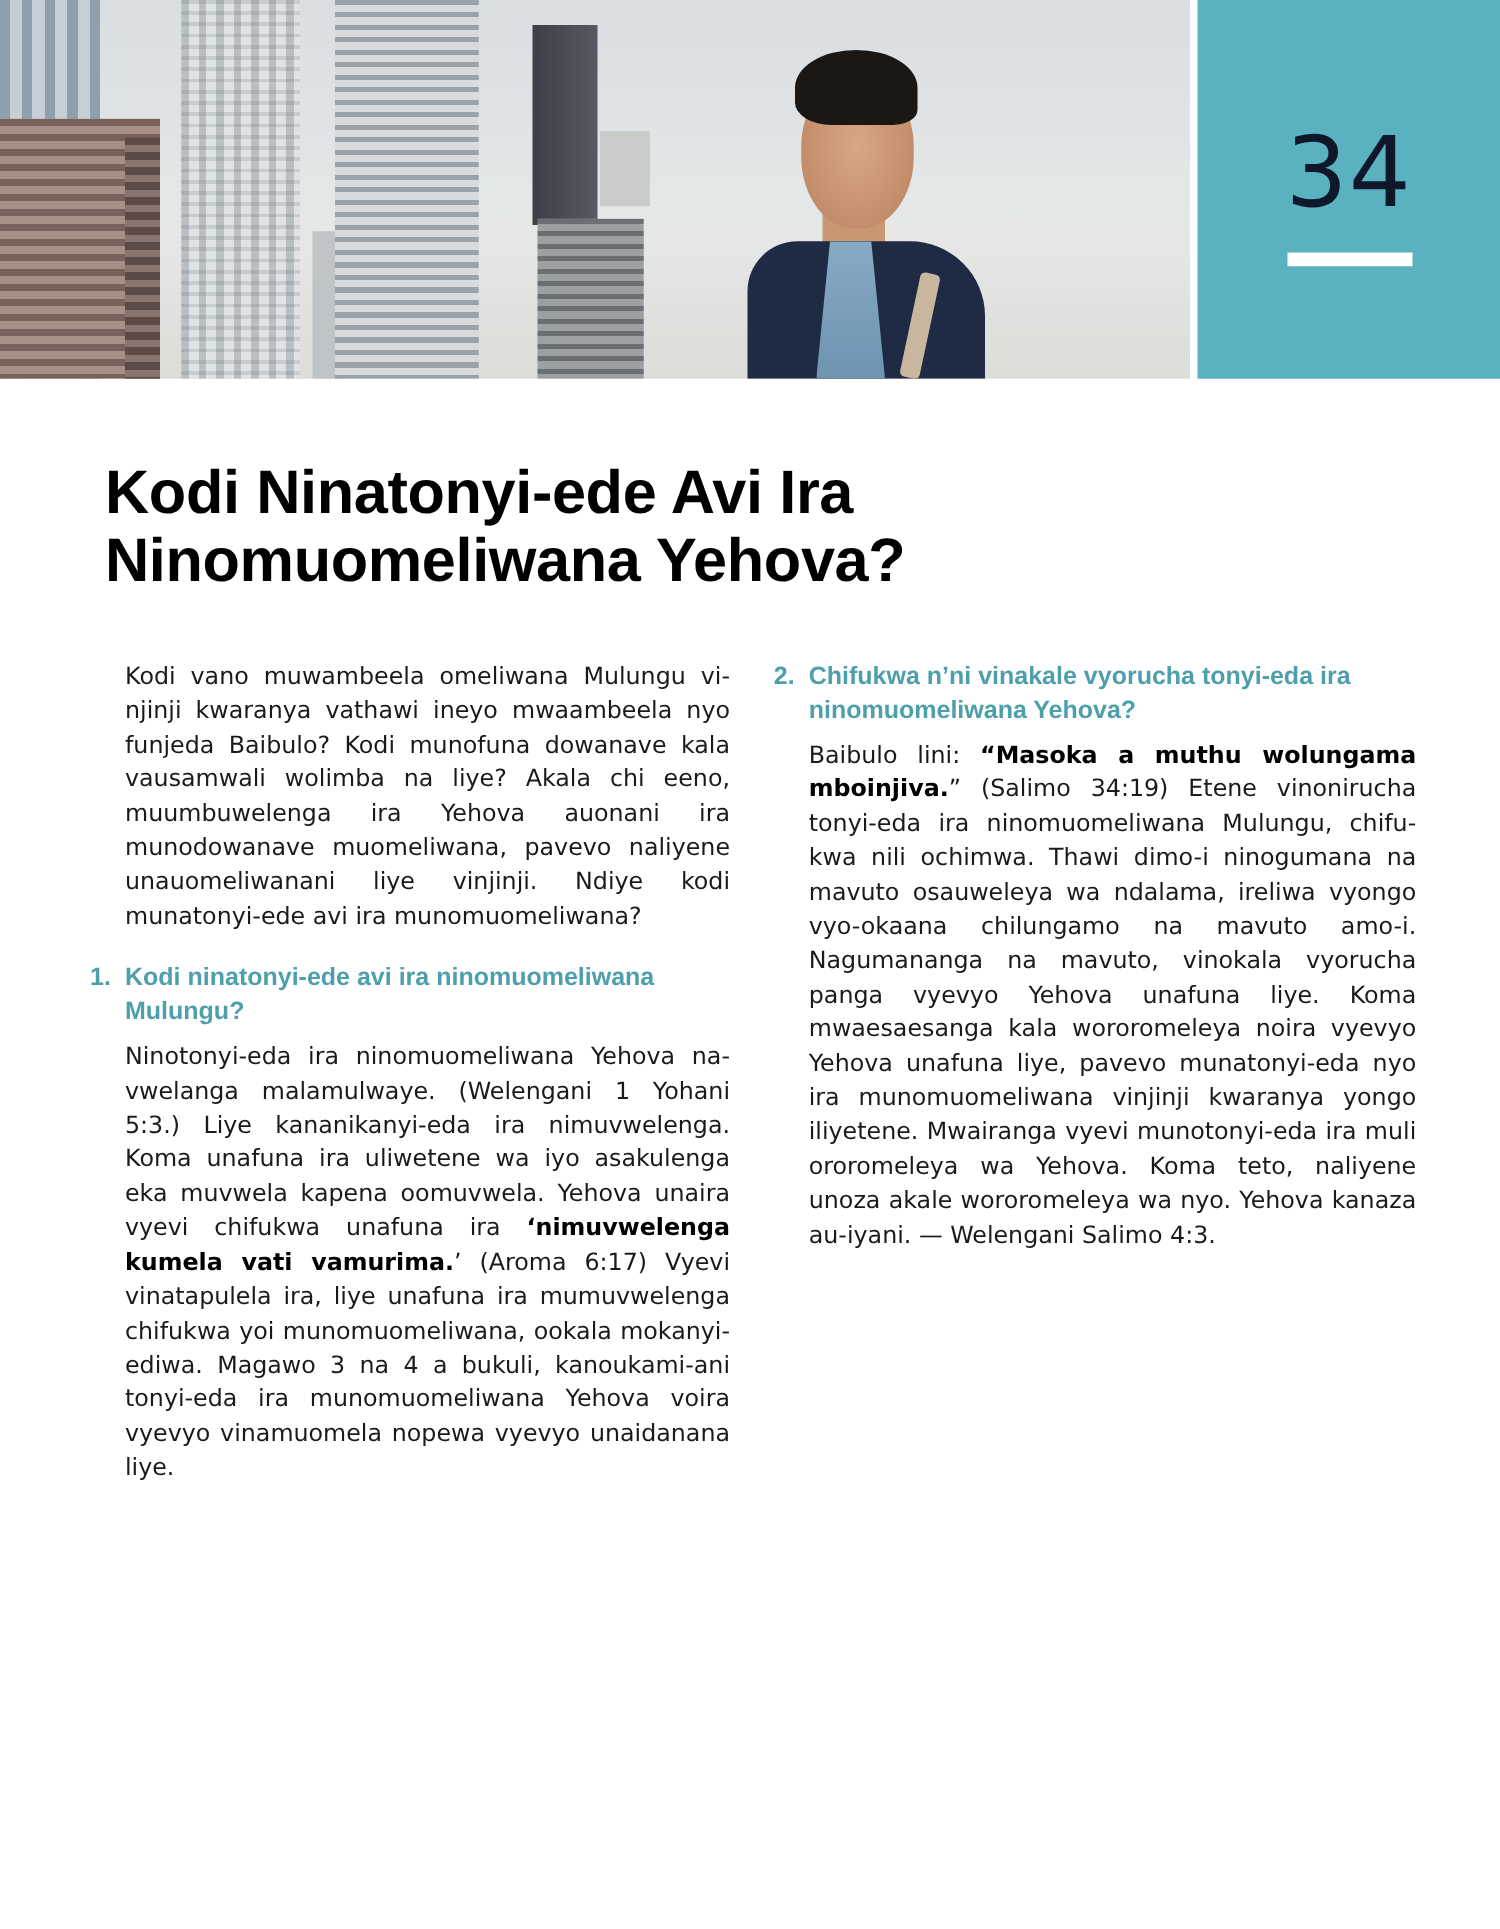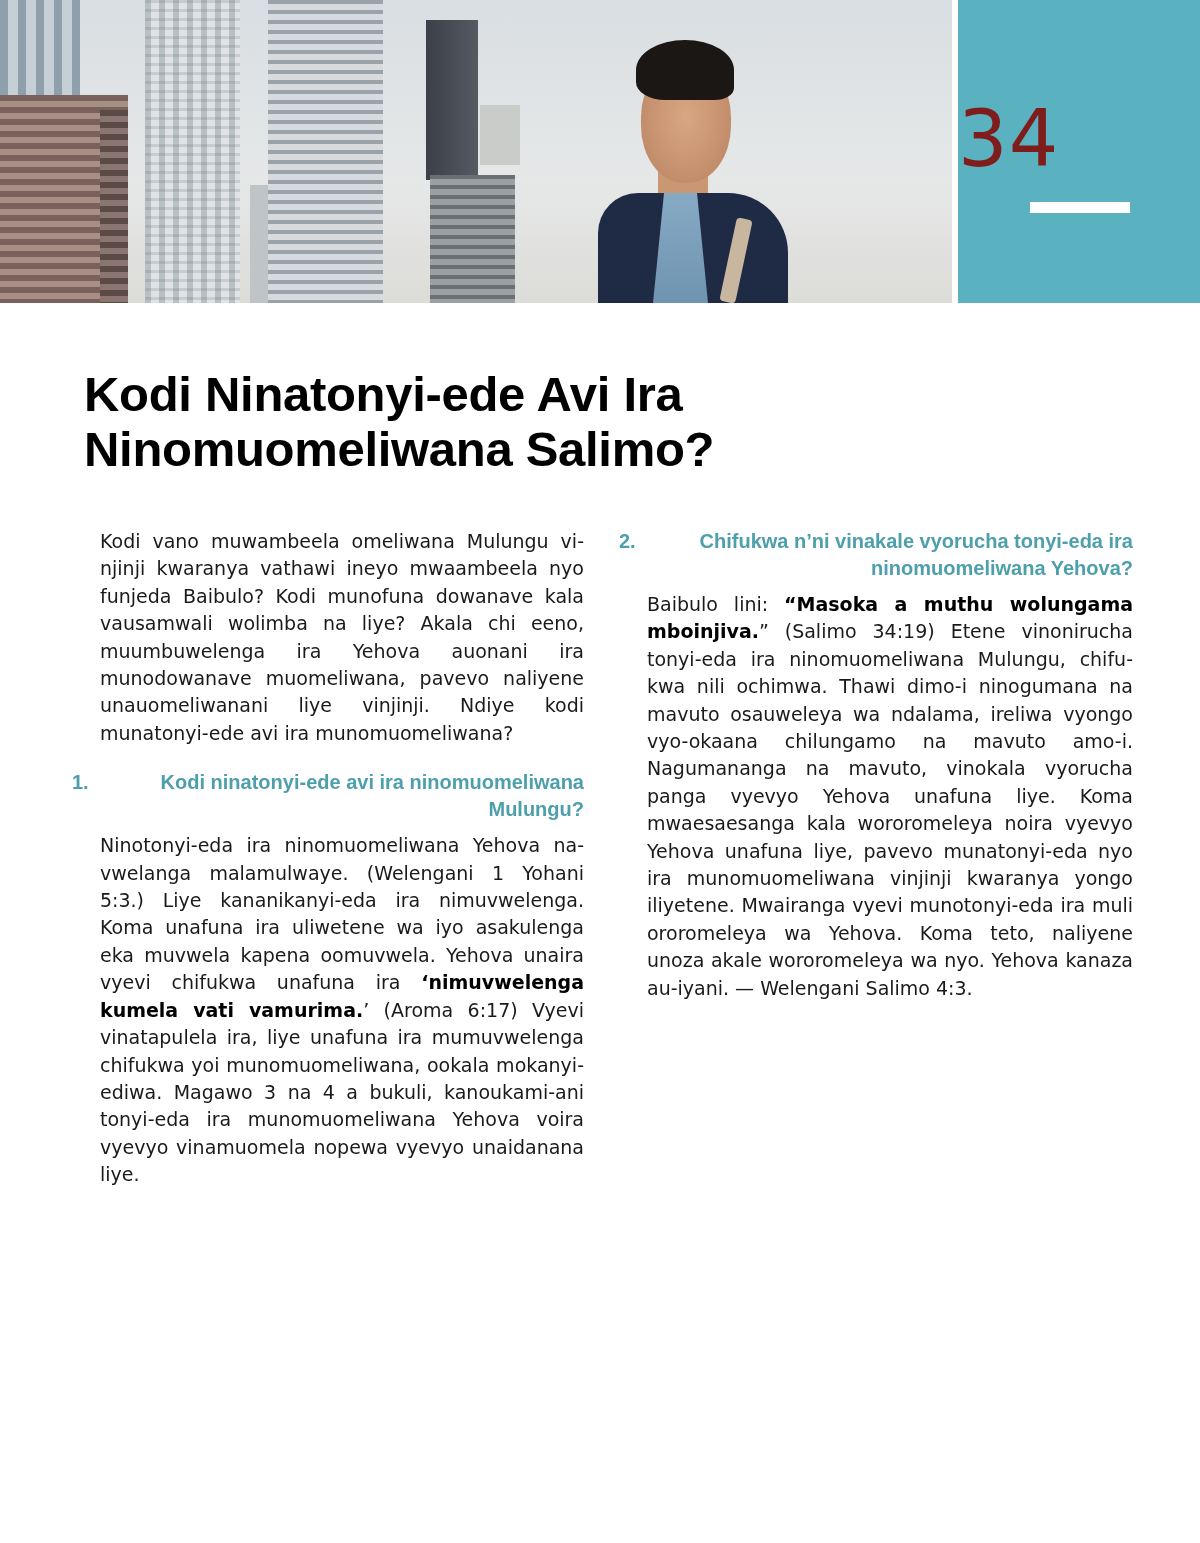--- a/index.html
+++ b/index.html
@@ -21,32 +21,32 @@
 
   .person { position: absolute; left: 318px; top: 18px; width: 190px; height: 285px; }
   .jacket { position: absolute; left: 0; bottom: 0; width: 190px; height: 110px; background: #1f2a44; border-radius: 40px 60px 0 0; }
   .shirt { position: absolute; left: 55px; bottom: 0; width: 55px; height: 110px; background: linear-gradient(180deg,#87aac4,#6f94b1); clip-path: polygon(20% 0,80% 0,100% 100%,0 100%); }
   .neck { position: absolute; left: 60px; top: 150px; width: 50px; height: 45px; background: #c99873; }
   .face { position: absolute; left: 43px; top: 45px; width: 90px; height: 120px; background: radial-gradient(ellipse at 50% 45%,#d9a784,#b98260); border-radius: 45% 45% 48% 48%; }
   .hair { position: absolute; left: 38px; top: 22px; width: 98px; height: 60px; background: #1b1715; border-radius: 50% 50% 20% 30%; }
   .strap { position: absolute; left: 130px; top: 200px; width: 16px; height: 85px; background: #c9b69f; transform: rotate(12deg); border-radius: 4px; }
 
   .badge { position: absolute; left: 958px; top: 0; width: 242px; height: 303px; background: #5ab1bf; }
-  .badge-num { position: absolute; left: 0; right: 0; top: 100px; color: #7f1d1d; font-family: "DejaVu Sans", sans-serif; font-size: 78px; font-weight: 500; line-height: 1; letter-spacing: 1px; }
+  .badge-num { position: absolute; left: 0; right: 0; top: 100px; text-align: center; color: #0f172a; font-family: "DejaVu Sans", sans-serif; font-size: 78px; font-weight: 500; line-height: 1; letter-spacing: 1px; }
   .badge-line { position: absolute; left: 72px; width: 100px; top: 202px; height: 11px; background: #ffffff; }
 
   .title { position: absolute; left: 72px; top: 355px; width: 760px; font-family: "Liberation Sans", sans-serif; font-weight: 700; font-size: 49px; line-height: 55px; color: #000000; margin: 12px; letter-spacing: -0.3px; }
 
   .col { position: absolute; top: 528px; font-family: "DejaVu Sans", sans-serif; font-size: 19px; line-height: 27.4px; color: #1a1a1a; }
   .col-left { left: 72px; width: 512px; }
   .col-right { left: 619px; width: 514px; }
   .para { margin: 0 0 0 28px; text-align: justify; hyphens: manual; }
   .q { margin: 0; color: #4e9fac; font-family: "Liberation Sans", sans-serif; font-weight: 700; font-size: 20px; line-height: 27px; display: flex; }
   .q-num { width: 28px; flex: none; }
-  .q-text { flex: 1; text-align: right; }
+  .q-text { flex: 1; }
   .q + .para { margin-top: 9px; }
   .para + .q { margin-top: 22px; }
   b { font-weight: 700; color: #000; }
 </style>
 </head>
 <body>
 
 <div class="hero">
   <div class="bldg b1"></div>
   <div class="bldg b1t"></div>
@@ -69,21 +69,21 @@
   </div>
 </div>
 
 <div class="badge">
   <div class="badge-num">34</div>
   <div class="badge-line"></div>
 </div>
 
 <h1 class="title">
   <span>Kodi Ninatonyi-ede Avi Ira</span><br>
-  <span>Ninomuomeliwana Salimo?</span>
+  <span>Ninomuomeliwana Yehova?</span>
 </h1>
 
 <div class="col col-left">
   <p class="para">Kodi vano muwambeela omeliwana Mulungu vi­njinji kwaranya vathawi ineyo mwaambeela nyo funjeda Baibulo? Kodi munofuna dowa­nave kala vausamwali wolimba na liye? Akala chi eeno, muumbuwelenga ira Yehova auonani ira munodowanave muomeliwana, pavevo nali­yene unauomeliwanani liye vinjinji. Ndiye kodi munatonyi-ede avi ira munomuomeliwana?</p>
 
   <div class="q">
     <span class="q-num">1.</span>
     <span class="q-text">Kodi ninatonyi-ede avi ira ninomuomeliwana Mulungu?</span>
   </div>
   <p class="para"><span>Ninotonyi-eda ira ninomuomeliwana Yehova na­vwelanga malamulwaye. (Welengani 1 Yoha­ni 5:3.) Liye kananikanyi-eda ira nimuvwelenga. Koma unafuna ira uliwetene wa iyo asakule­nga eka muvwela kapena oomuvwela. Yeho­va unaira vyevi chifukwa unafuna ira </span><b>‘nimu­vwelenga kumela vati vamurima.</b><span>’ (Aroma 6:17) Vyevi vinatapulela ira, liye unafuna ira mumu­vwelenga chifukwa yoi munomuomeliwana, oo­kala mokanyi-ediwa. Magawo 3 na 4 a bukuli, kanoukami-ani tonyi-eda ira munomuomeliwa­na Yehova voira vyevyo vinamuomela nopewa vyevyo unaidanana liye.</span></p>

